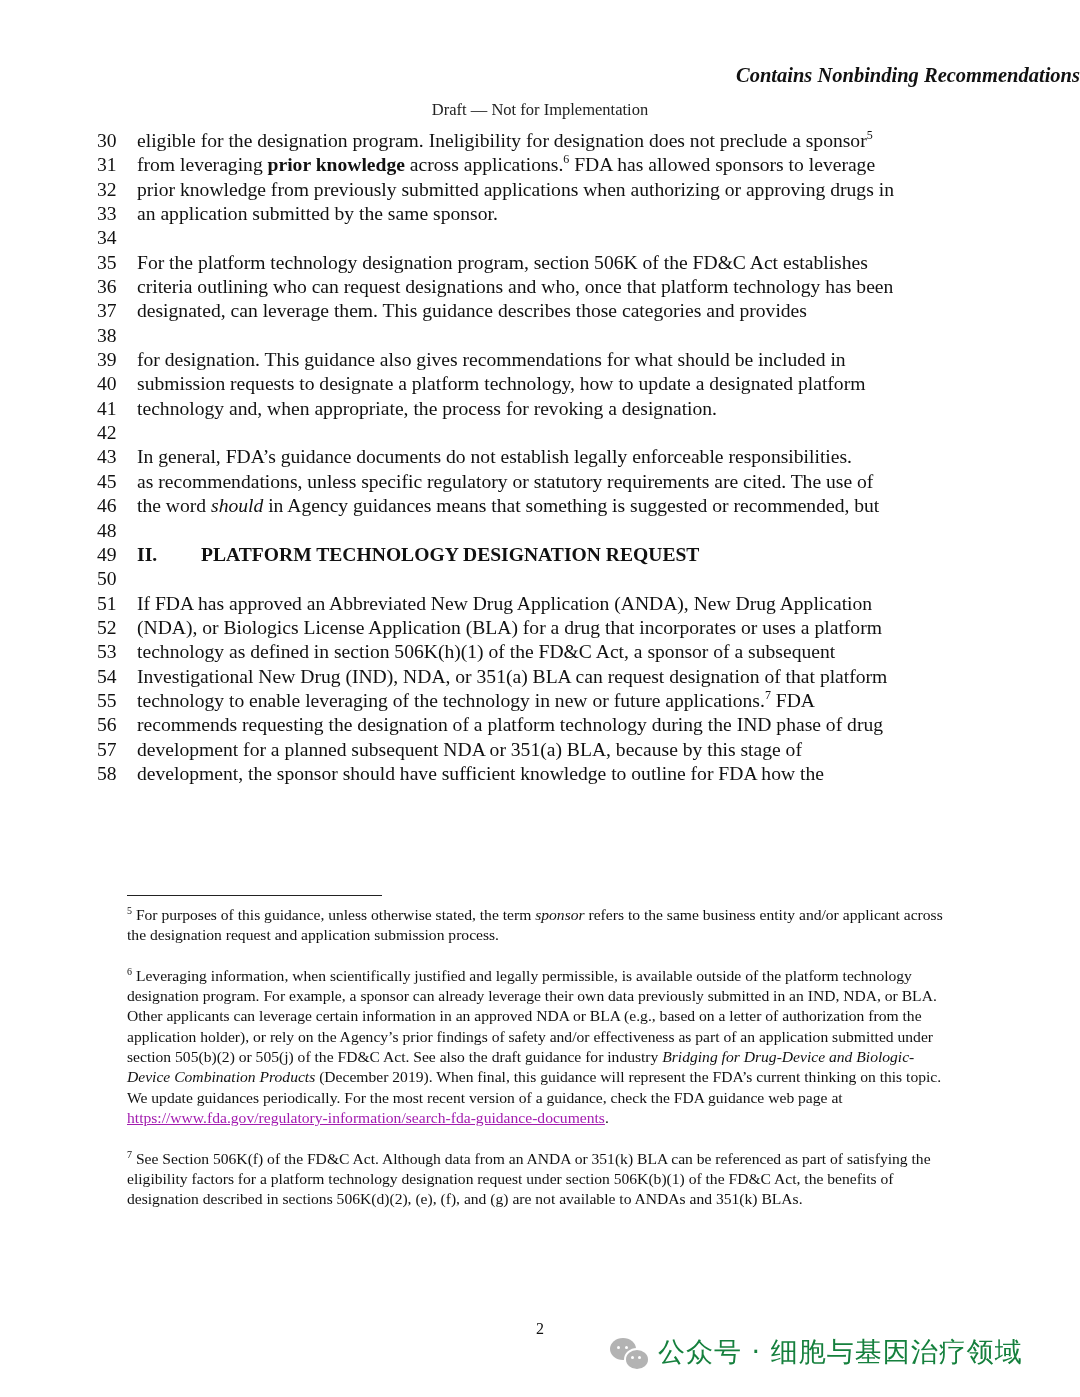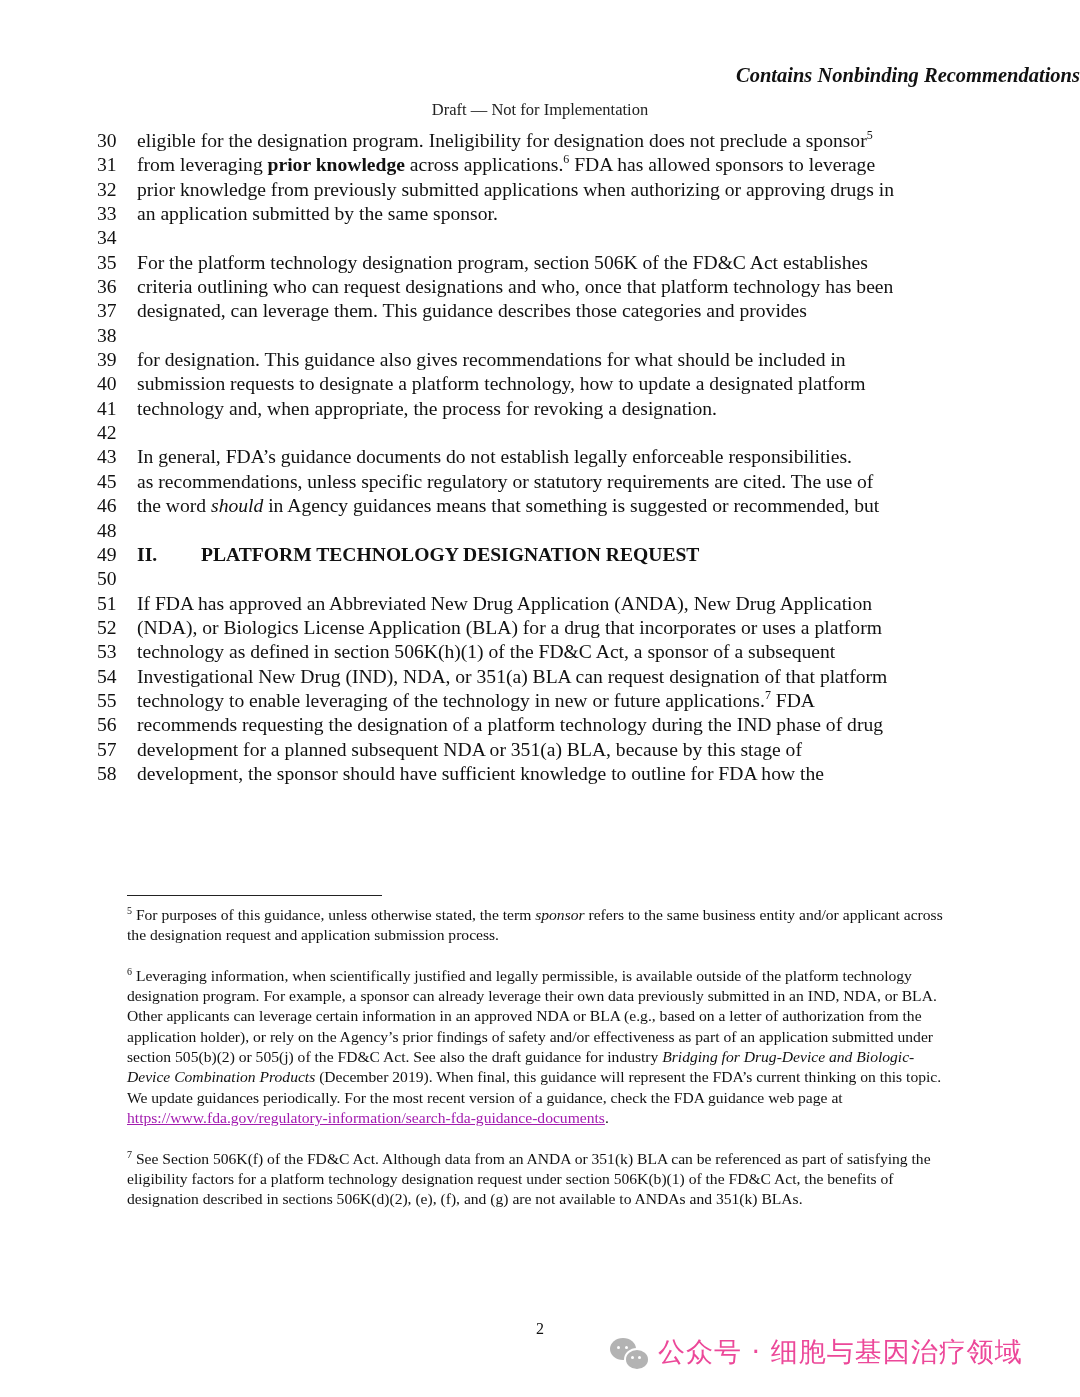--- a/index.html
+++ b/index.html
@@ -32,21 +32,21 @@
   .fn {
     font-size: 15.6px; line-height: 20.3px; margin-bottom: 20.3px; color: #111;
   }
   .fn sup { font-size: 10px; vertical-align: super; line-height: 0; }
   .fn a { color: #a21caf; text-decoration: underline; }
   .page-num {
     position: absolute; top: 1320px; left: 0; width: 1080px; text-align: center; font-size: 16px;
   }
   .watermark {
     position: absolute; top: 1334px; left: 610px; display: flex; align-items: center;
-    font-family: "DejaVu Sans", sans-serif; font-size: 27px; color: #ec4899; letter-spacing: 1px;
+    font-family: "DejaVu Sans", sans-serif; font-size: 27px; color: #15803d; letter-spacing: 1px;
   }
   .wm-icon { width: 40px; height: 32px; position: relative; margin-right: 8px; }
   .bubble { position: absolute; border-radius: 50%; background: #b3b3b3; }
   .b1 { width: 26px; height: 22px; left: 0; top: 2px; }
   .b2 { width: 22px; height: 19px; left: 14px; top: 12px; border: 2px solid #fff; }
   .eye { position: absolute; width: 3px; height: 3px; background: #fff; border-radius: 50%; }
 </style>
 </head>
 <body>
 

